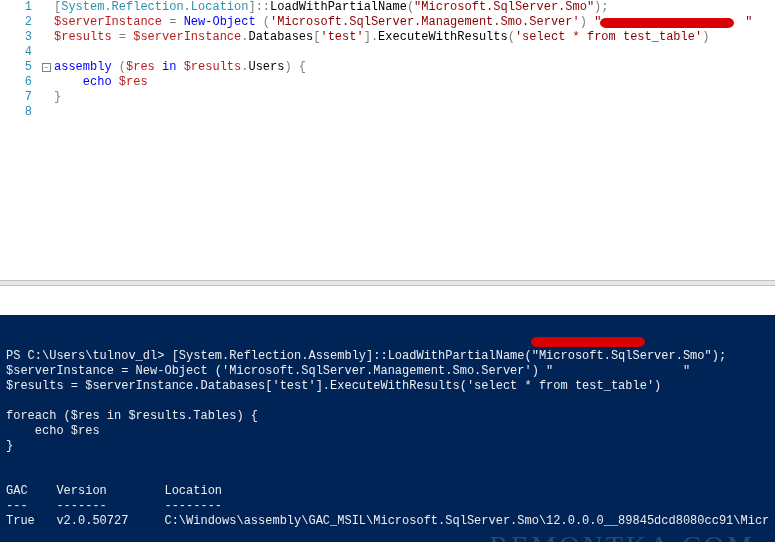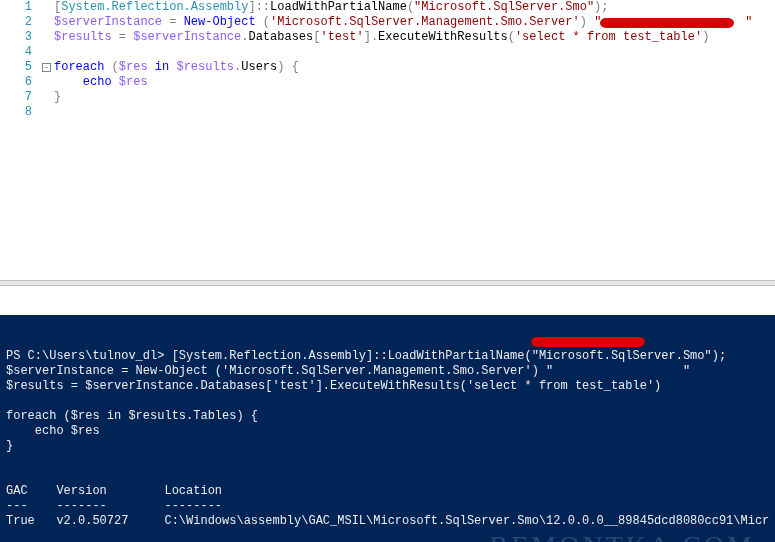--- a/index.html
+++ b/index.html
@@ -48,21 +48,21 @@
     height: 9px;
     border: 1px solid #808080;
     background: #fff;
     font-size: 8px;
     line-height: 7px;
     text-align: center;
     color: #808080;
   }
   .tk-type { color: #2b91af; }
   .tk-str { color: #8b0000; }
-  .tk-var { color: #8b5cf6; }
+  .tk-var { color: #b91c1c; }
   .tk-kw { color: #0000ff; }
   .tk-op { color: #808080; }
   .tk-cmd { color: #0000ff; margin-top: 12px; }
   .tk-member { color: #000; margin-top: 48px; }
 
   .splitter {
     height: 6px;
     background: #e8e8e8;
     border-top: 1px solid #c0c0c0;
     border-bottom: 1px solid #c0c0c0;
@@ -112,25 +112,25 @@
       <div>5</div>
       <div>6</div>
       <div>7</div>
       <div>8</div>
     </div>
   <div class="fold-col" id="foldcol">
       <div class="fold-box" style="top: 63px;">−</div>
     </div>
   <div class="code-area" id="codearea">
     <div class="redact" id="ed-redact" style="top: 18px; left: 546px; width: 134px;"></div>
-  <div class="code-line"><span class="tk-op">[</span><span class="tk-type">System.Reflection.Assembly</span><span class="tk-op">]::</span><span class="tk-member">LoadWithPartialName</span><span class="tk-op">(</span><span class="tk-str">"Microsoft.SqlServer.Smo"</span><span class="tk-op">);</span></div>
+  <div class="code-line"><span class="tk-op">[</span><span class="tk-type">System.Reflection.Location</span><span class="tk-op">]::</span><span class="tk-member">LoadWithPartialName</span><span class="tk-op">(</span><span class="tk-str">"Microsoft.SqlServer.Smo"</span><span class="tk-op">);</span></div>
       <div class="code-line"><span class="tk-var">$serverInstance</span><span class="tk-op"> = </span><span class="tk-cmd">New-Object</span><span class="tk-op"> (</span><span class="tk-str">'Microsoft.SqlServer.Management.Smo.Server'</span><span class="tk-op">) </span><span class="tk-str">"</span><span>                    </span><span class="tk-str">"</span></div>
       <div class="code-line"><span class="tk-var">$results</span><span class="tk-op"> = </span><span class="tk-var">$serverInstance</span><span class="tk-op">.</span><span class="tk-member">Databases</span><span class="tk-op">[</span><span class="tk-str">'test'</span><span class="tk-op">].</span><span class="tk-member">ExecuteWithResults</span><span class="tk-op">(</span><span class="tk-str">'select * from test_table'</span><span class="tk-op">)</span></div>
       <div class="code-line"></div>
-      <div class="code-line"><span class="tk-kw">foreach</span><span class="tk-op"> (</span><span class="tk-var">$res</span><span> </span><span class="tk-kw">in</span><span> </span><span class="tk-var">$results</span><span class="tk-op">.</span><span class="tk-member">Users</span><span class="tk-op">) {</span></div>
+      <div class="code-line"><span class="tk-kw">assembly</span><span class="tk-op"> (</span><span class="tk-var">$res</span><span> </span><span class="tk-kw">in</span><span> </span><span class="tk-var">$results</span><span class="tk-op">.</span><span class="tk-member">Users</span><span class="tk-op">) {</span></div>
       <div class="code-line"><span>    </span><span class="tk-cmd">echo</span><span> </span><span class="tk-var">$res</span></div>
       <div class="code-line"><span class="tk-op">}</span></div>
       <div class="code-line"></div>
     </div>
 </div>
 
 <div class="splitter"></div>
 
 <div class="console-pane" id="console">
   <div class="console-line">PS C:\Users\tulnov_dl&gt; [System.Reflection.Assembly]::LoadWithPartialName("Microsoft.SqlServer.Smo");</div><div class="console-line">$serverInstance = New-Object ('Microsoft.SqlServer.Management.Smo.Server') "                  "</div><div class="console-line">$results = $serverInstance.Databases['test'].ExecuteWithResults('select * from test_table')</div><div class="blank"></div><div class="console-line">foreach ($res in $results.Tables) {</div><div class="console-line">    echo $res</div><div class="console-line">}</div><div class="blank"></div><div class="blank"></div><div class="console-line">GAC    Version        Location                                                                   </div><div class="console-line">---    -------        --------                                                                   </div><div class="console-line">True   v2.0.50727     C:\Windows\assembly\GAC_MSIL\Microsoft.SqlServer.Smo\12.0.0.0__89845dcd8080cc91\Micr</div><div class="blank"></div><div class="console-line">test_col : test_val</div><div class="blank"></div><div class="redact" id="co-redact" style="top: 22px; left: 531px; width: 114px;"></div>

